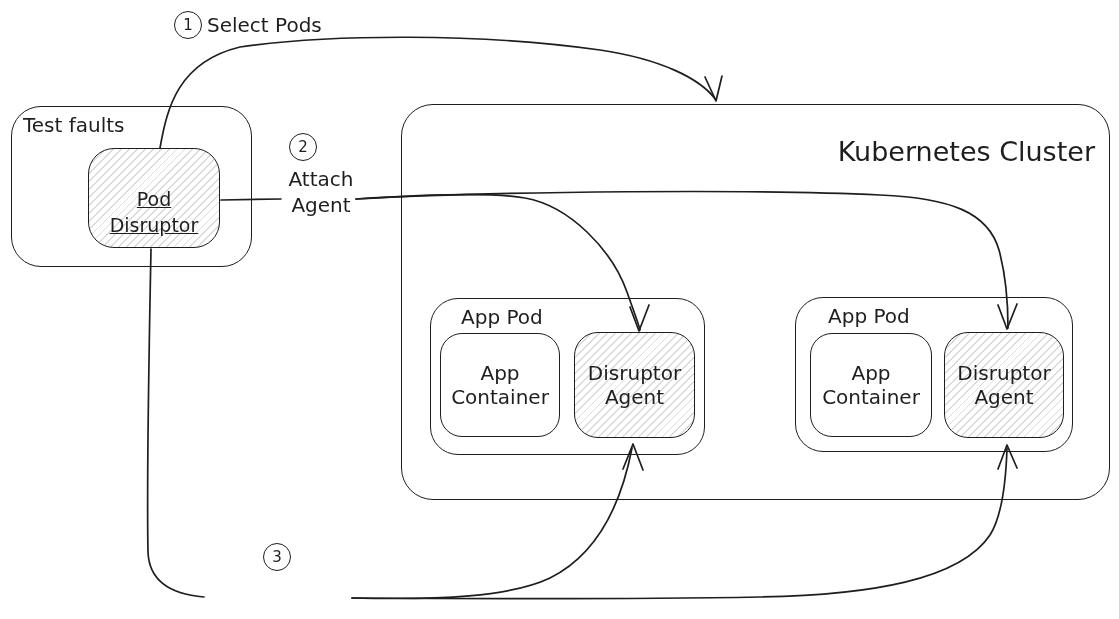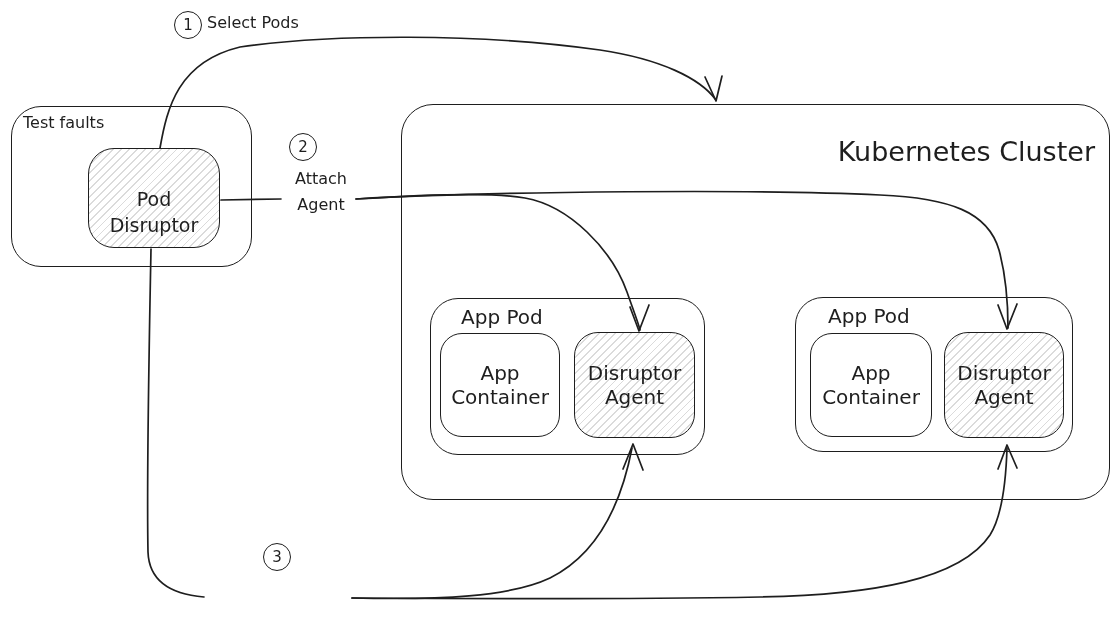--- a/index.html
+++ b/index.html
@@ -18,35 +18,35 @@
   .center-text{
     position:absolute;display:flex;flex-direction:column;align-items:center;
     justify-content:center;text-align:center;z-index:7;
   }
   .step-circle{
     position:absolute;width:28px;height:28px;border:1.6px solid #1e1e1e;
     border-radius:50%;display:flex;align-items:center;justify-content:center;
     font-size:15px;background:#ffffff;box-sizing:border-box;z-index:7;
   }
   #arrow-layer{position:absolute;left:0;top:0;z-index:5;pointer-events:none;}
-  .fs20{font-size:16px;}
+  .fs20{font-size:20px;}
   .fs19{font-size:19px;line-height:26px;}
   .fs17{font-size:20px;line-height:24px;}
   .cluster-title{font-size:27px;}
 </style>
 </head>
 <body>
 
 <div id="stage">
 
   <div class="box" style="left:11px;top:106px;width:241px;height:161px;border-radius:30px;"></div>
   <div class="label fs20" style="left:23px;top:113px;">Test faults</div>
 
   <div class="box hatch" style="left:88px;top:148px;width:132px;height:100px;border-radius:26px;"></div>
-  <div class="center-text fs19" style="left:88px;top:148px;width:132px;height:128px;">
+  <div class="center-text fs19" style="left:88px;top:148px;width:132px;height:128px;text-decoration:underline;">
     <span>Pod</span>
     <span>Disruptor</span>
   </div>
 
   <div class="box" style="left:401px;top:104px;width:709px;height:396px;border-radius:32px;"></div>
   <div class="label cluster-title" style="left:820px;top:136px;width:275px;text-align:right;">Kubernetes Cluster</div>
 
   <div class="box" style="left:430px;top:298px;width:275px;height:157px;border-radius:28px;"></div>
   <div class="label fs17" style="left:461px;top:305px;">App Pod</div>
   <div class="box" style="left:440px;top:333px;width:120px;height:104px;border-radius:22px;"></div>

